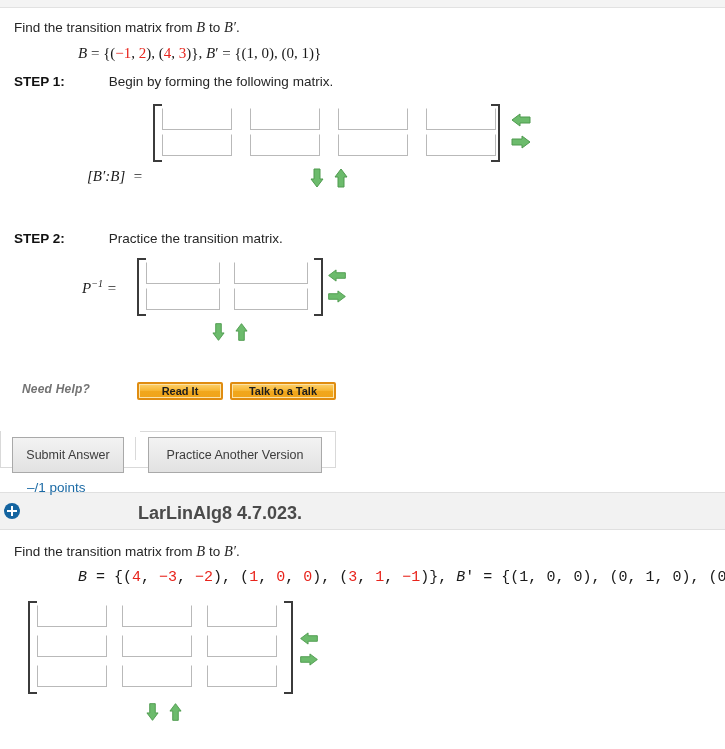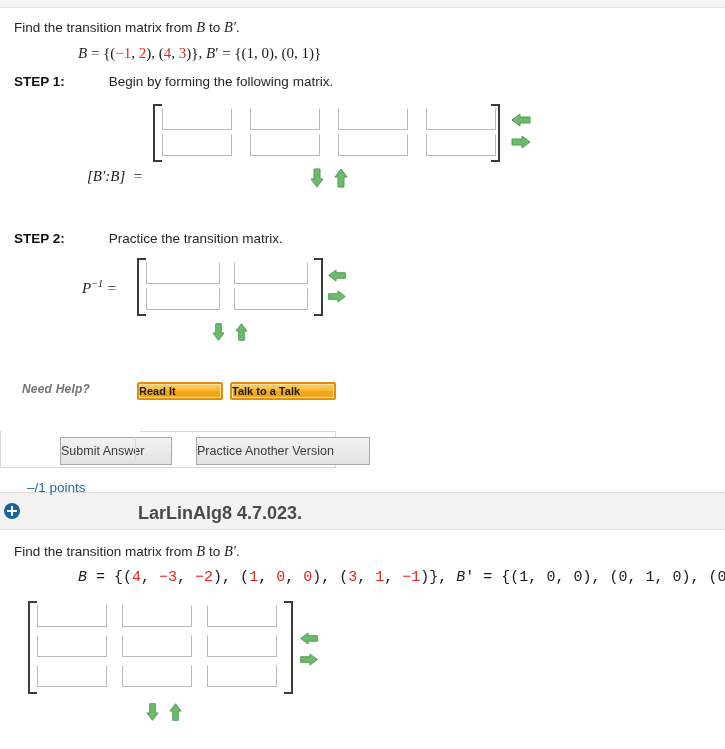--- a/index.html
+++ b/index.html
@@ -113,20 +113,21 @@
     background: linear-gradient(to bottom, #fdd06a 0%, #f6b532 48%, #f1a71c 52%, #f0a41a 100%);
     border: 2px solid #e08c10;
     border-radius: 2px;
     font-family: "Liberation Sans", sans-serif;
     font-size: 11px;
     font-weight: bold;
     color: #1c1c1c;
     height: 18px;
     display: flex;
     align-items: center;
+    justify-content: center;
     cursor: pointer;
     box-shadow: inset 0 0 0 1px #fbe3a8;
   }
 
   
   .answerbar {
     position: absolute;
     border: 1px solid #d9d9d9;
     border-top: none;
     background: #ffffff;
@@ -135,25 +136,25 @@
     position: absolute;
     border-top: 1px solid #d9d9d9;
   }
   .btn {
     position: absolute;
     background: linear-gradient(to bottom, #f3f3f3 0%, #e2e2e2 100%);
     border: 1px solid #a9a9a9;
     font-family: "Liberation Sans", sans-serif;
     font-size: 12.5px;
     color: #3c3c3c;
-    height: 28px;
+    height: 36px;
     display: flex;
     align-items: center;
+    justify-content: center;
     cursor: pointer;
-    margin-left: 48px;
   }
   .divider-v {
     position: absolute;
     width: 1px;
     background: #d9d9d9;
   }
 
   
   .points-band {
     position: absolute;

